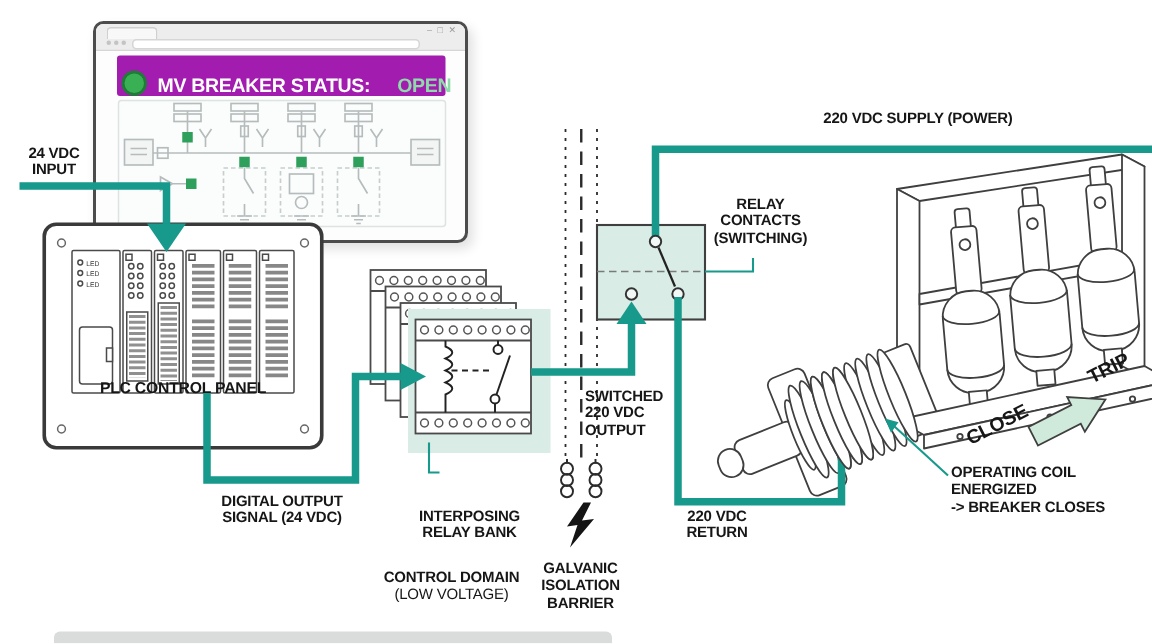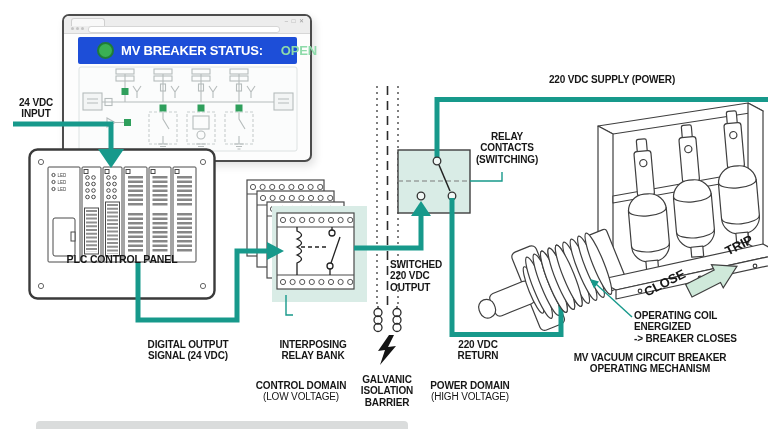--- a/index.html
+++ b/index.html
@@ -14,22 +14,22 @@
   .monitor{position:absolute;left:62px;top:14px;width:246px;height:144px;background:#fdfdfd;
            border:2px solid #4c4c4c;border-radius:7px;box-shadow:3px 4px 8px rgba(0,0,0,.12);z-index:1}
   .chrome{position:absolute;left:0;top:0;right:0;height:17px;background:#ededed;
           border-bottom:1px solid #d6d6d6;border-radius:5px 5px 0 0}
   .tab{position:absolute;left:7px;top:2px;width:32px;height:7px;background:#f8f8f8;
        border:1px solid #d0d0d0;border-bottom:none;border-radius:3px 3px 0 0}
   .navdot{position:absolute;top:11px;width:3px;height:3px;border-radius:50%;background:#c4c4c4}
   .urlbar{position:absolute;left:24px;top:10px;right:30px;height:5px;background:#fff;
           border:1px solid #d6d6d6;border-radius:3px}
   .winctl{position:absolute;right:5px;top:1px;font-size:6px;color:#9a9a9a;letter-spacing:1px;font-weight:400}
-  .statusbar{position:absolute;left:14px;top:21px;width:219px;height:27px;background:#1d4ed8;
-             border-radius:2px;display:flex;align-items:center;padding-left:19px;box-sizing:border-box}
+  .statusbar{position:absolute;left:14px;top:21px;width:219px;height:27px;background:#a21caf;
+             border-radius:2px;display:flex;align-items:flex-end;padding-left:3px;box-sizing:border-box}
   .statusdot{width:13px;height:13px;border-radius:50%;background:#3ab054;border:2.5px solid #1f7c38;
              margin-right:7px;flex:none}
   .statustext{font-size:13px;font-weight:700;color:#fff;letter-spacing:-0.2px;white-space:nowrap}
   .statusopen{color:#8edbaa;margin-left:18px;font-weight:700}
   .sldsvg{position:absolute;left:14px;top:50px}
   .plcsvg{position:absolute;left:28px;top:148px;z-index:2}
   .mainsvg{position:absolute;left:0;top:0;z-index:4}
   .bottomstrip{position:absolute;left:36px;top:421px;width:372px;height:8px;background:#dadcdc;
                border-radius:4px 4px 0 0;z-index:0}
 </style>
@@ -329,39 +329,36 @@
       <path d="M632,317 L596,284"></path>
     </g>
     <polygon points="590,279 599,281.5 594,288.5" fill="#17998b"></polygon>
   </svg>
 
   <div class="bottomstrip"></div>
 
   <div class="lbl c" style="left:6px;top:97px;width:60px">24 VDC
 INPUT</div>
   <div class="lbl c" style="left:48px;top:254px;width:148px;font-size:10.5px">PLC CONTROL PANEL</div>
-  <div class="lbl c" style="left:116px;top:339px;width:144px">DIGITAL OUTPUT
+  <div class="lbl c" style="left:116px;top:329px;width:144px">DIGITAL OUTPUT
 SIGNAL (24 VDC)</div>
   <div class="lbl c" style="left:258px;top:339px;width:110px">INTERPOSING
 RELAY BANK</div>
   <div class="lbl c" style="left:246px;top:380px;width:110px"><span>CONTROL DOMAIN</span><span class="sub">(LOW VOLTAGE)</span></div>
   <div class="lbl c" style="left:462px;top:131px;width:90px">RELAY
 CONTACTS
 (SWITCHING)</div>
   <div class="lbl c" style="left:345px;top:374px;width:84px">GALVANIC
 ISOLATION
 BARRIER</div>
   <div class="lbl r" style="left:390px;top:259px;width:58px">SWITCHED
 220 VDC
 OUTPUT</div>
   <div class="lbl c" style="left:537px;top:74px;width:150px">220 VDC SUPPLY (POWER)</div>
   <div class="lbl c" style="left:446px;top:339px;width:64px">220 VDC
 RETURN</div>
-  <div class="lbl c" style="left:416px;top:380px;width:108px"><span>POWER DOMAIN</span><span class="sub">(HIGH VOLTAGE)</span></div>
   <div class="lbl" style="left:634px;top:310px;width:134px">OPERATING COIL
 ENERGIZED
 -&gt; BREAKER CLOSES</div>
-  <div class="lbl c" style="left:564px;top:352px;width:172px">MV VACUUM CIRCUIT BREAKER
-OPERATING MECHANISM</div>
   <div class="lbl rot" style="left:642px;top:287px">CLOSE</div>
   <div class="lbl rot" style="left:723px;top:246px">TRIP</div>
 
 </div>
 
 </body></html>

